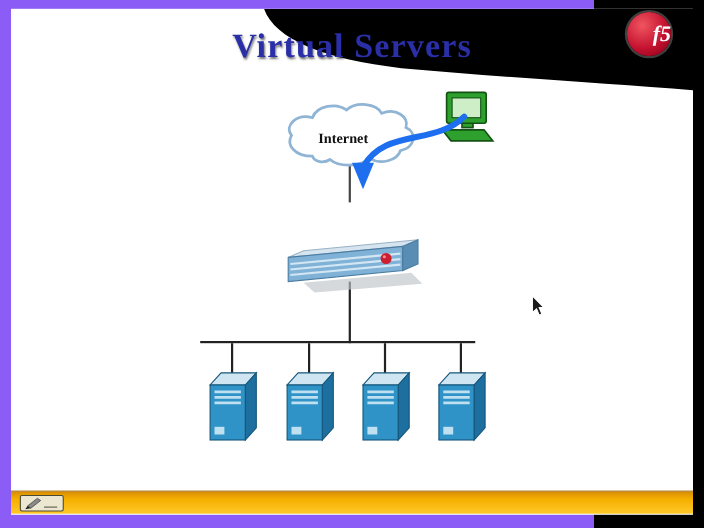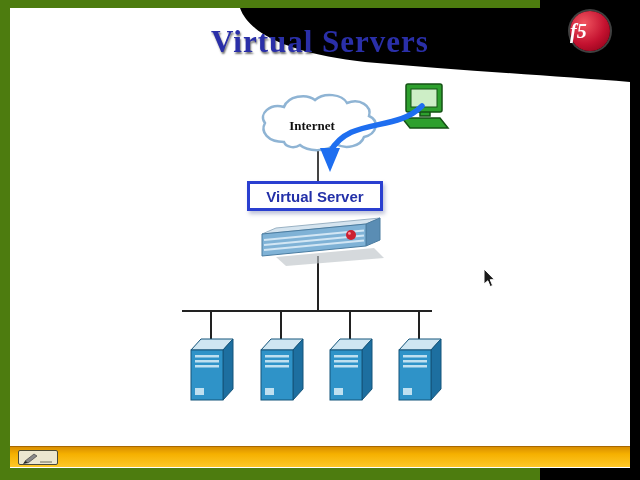--- a/index.html
+++ b/index.html
@@ -1,33 +1,33 @@
 <!DOCTYPE html>
 <html><head>
 <meta charset="utf-8">
 <style>
   * { margin:0; padding:0; box-sizing:border-box; }
   html,body { width:640px; height:480px; background:#000; overflow:hidden;
               font-family:"Liberation Sans", sans-serif; }
-  .stage { position:absolute; left:0; top:0; width:540px; height:480px; background:#4d7c0f; }
+  .stage { position:absolute; left:0; top:0; width:540px; height:480px; background:#8b5cf6; }
 
   .slide { position:absolute; left:10px; top:8px; width:620px; height:460px;
            background:#ffffff; overflow:hidden; }
 
   .swoosh { position:absolute; top:0; right:0; width:405px; height:80px; z-index:1; }
 
   .title { position:absolute; left:110px; top:16px; width:400px; text-align:center;
            font-family:"Liberation Serif", serif; font-weight:bold; font-size:31px;
            color:#2a2fa8; letter-spacing:1px; z-index:2;
            text-shadow:1px 2px 2px rgba(0,0,0,0.55); }
 
   .f5-logo { position:absolute; right:20px; top:3px; width:40px; height:40px; border-radius:50%;
              background:radial-gradient(circle at 35% 30%, #f05560, #c41230 55%, #8a0018 95%);
              box-shadow:0 0 0 2px rgba(255,255,255,0.25); z-index:3;
-             display:flex; align-items:center; justify-content:flex-start;
+             display:flex; align-items:center; justify-content:flex-end;
              color:#fff; font-family:"Liberation Serif", serif; font-style:italic;
              font-weight:bold; font-size:20px; }
 
   .cloud-wrap { position:absolute; left:240px; top:82px; width:140px; height:68px; z-index:2; }
   .internet-label { position:absolute; left:262px; top:110px; width:80px; text-align:center;
                     font-weight:bold; font-size:13px; color:#111; z-index:3;font-family:Liberation Serif, serif; }
 
   .computer { position:absolute; left:382px; top:74px; width:60px; height:58px; z-index:2; }
 
   .arrow { position:absolute; left:290px; top:80px; width:145px; height:105px; z-index:4; }
@@ -89,23 +89,20 @@
       <rect x="19" y="7" width="26" height="18" fill="#cdeec6" stroke="#145214" stroke-width="1"></rect>
     </svg>
 
     <div class="cloud-box-link"></div>
 
     <svg class="arrow" viewBox="0 0 145 105">
       <path d="M 122 18 C 95 45 50 28 30 64" fill="none" stroke="#1e6ef0" stroke-width="5.5" stroke-linecap="round"></path>
       <polygon points="20,60 40,60 30,84" fill="#1e6ef0"></polygon>
     </svg>
 
-    <div class="vs-box">
-      <span>Virtual Server</span>
-    </div>
 
     <svg class="appliance" viewBox="0 0 130 56">
       <polygon points="20,45 118,36 128,46 30,54" fill="#bfc5ca" opacity="0.65"></polygon>
       <polygon points="6,22 110,12 124,6 20,16" fill="#d5e4ef" stroke="#9ab2c4" stroke-width="1"></polygon>
       <polygon points="110,12 124,6 124,28 110,34" fill="#5a8db4" stroke="#4a7ca0" stroke-width="1"></polygon>
       <polygon points="6,22 110,12 110,34 6,44" fill="#7fb2d6" stroke="#4a7ca0" stroke-width="1"></polygon>
       <line x1="8" y1="28" x2="108" y2="18.5" stroke="#d2e6f4" stroke-width="2"></line>
       <line x1="8" y1="33" x2="108" y2="23.5" stroke="#d2e6f4" stroke-width="2"></line>
       <line x1="8" y1="38" x2="108" y2="28.5" stroke="#d2e6f4" stroke-width="2"></line>
       <circle cx="95" cy="23" r="5" fill="#cc2030"></circle>

